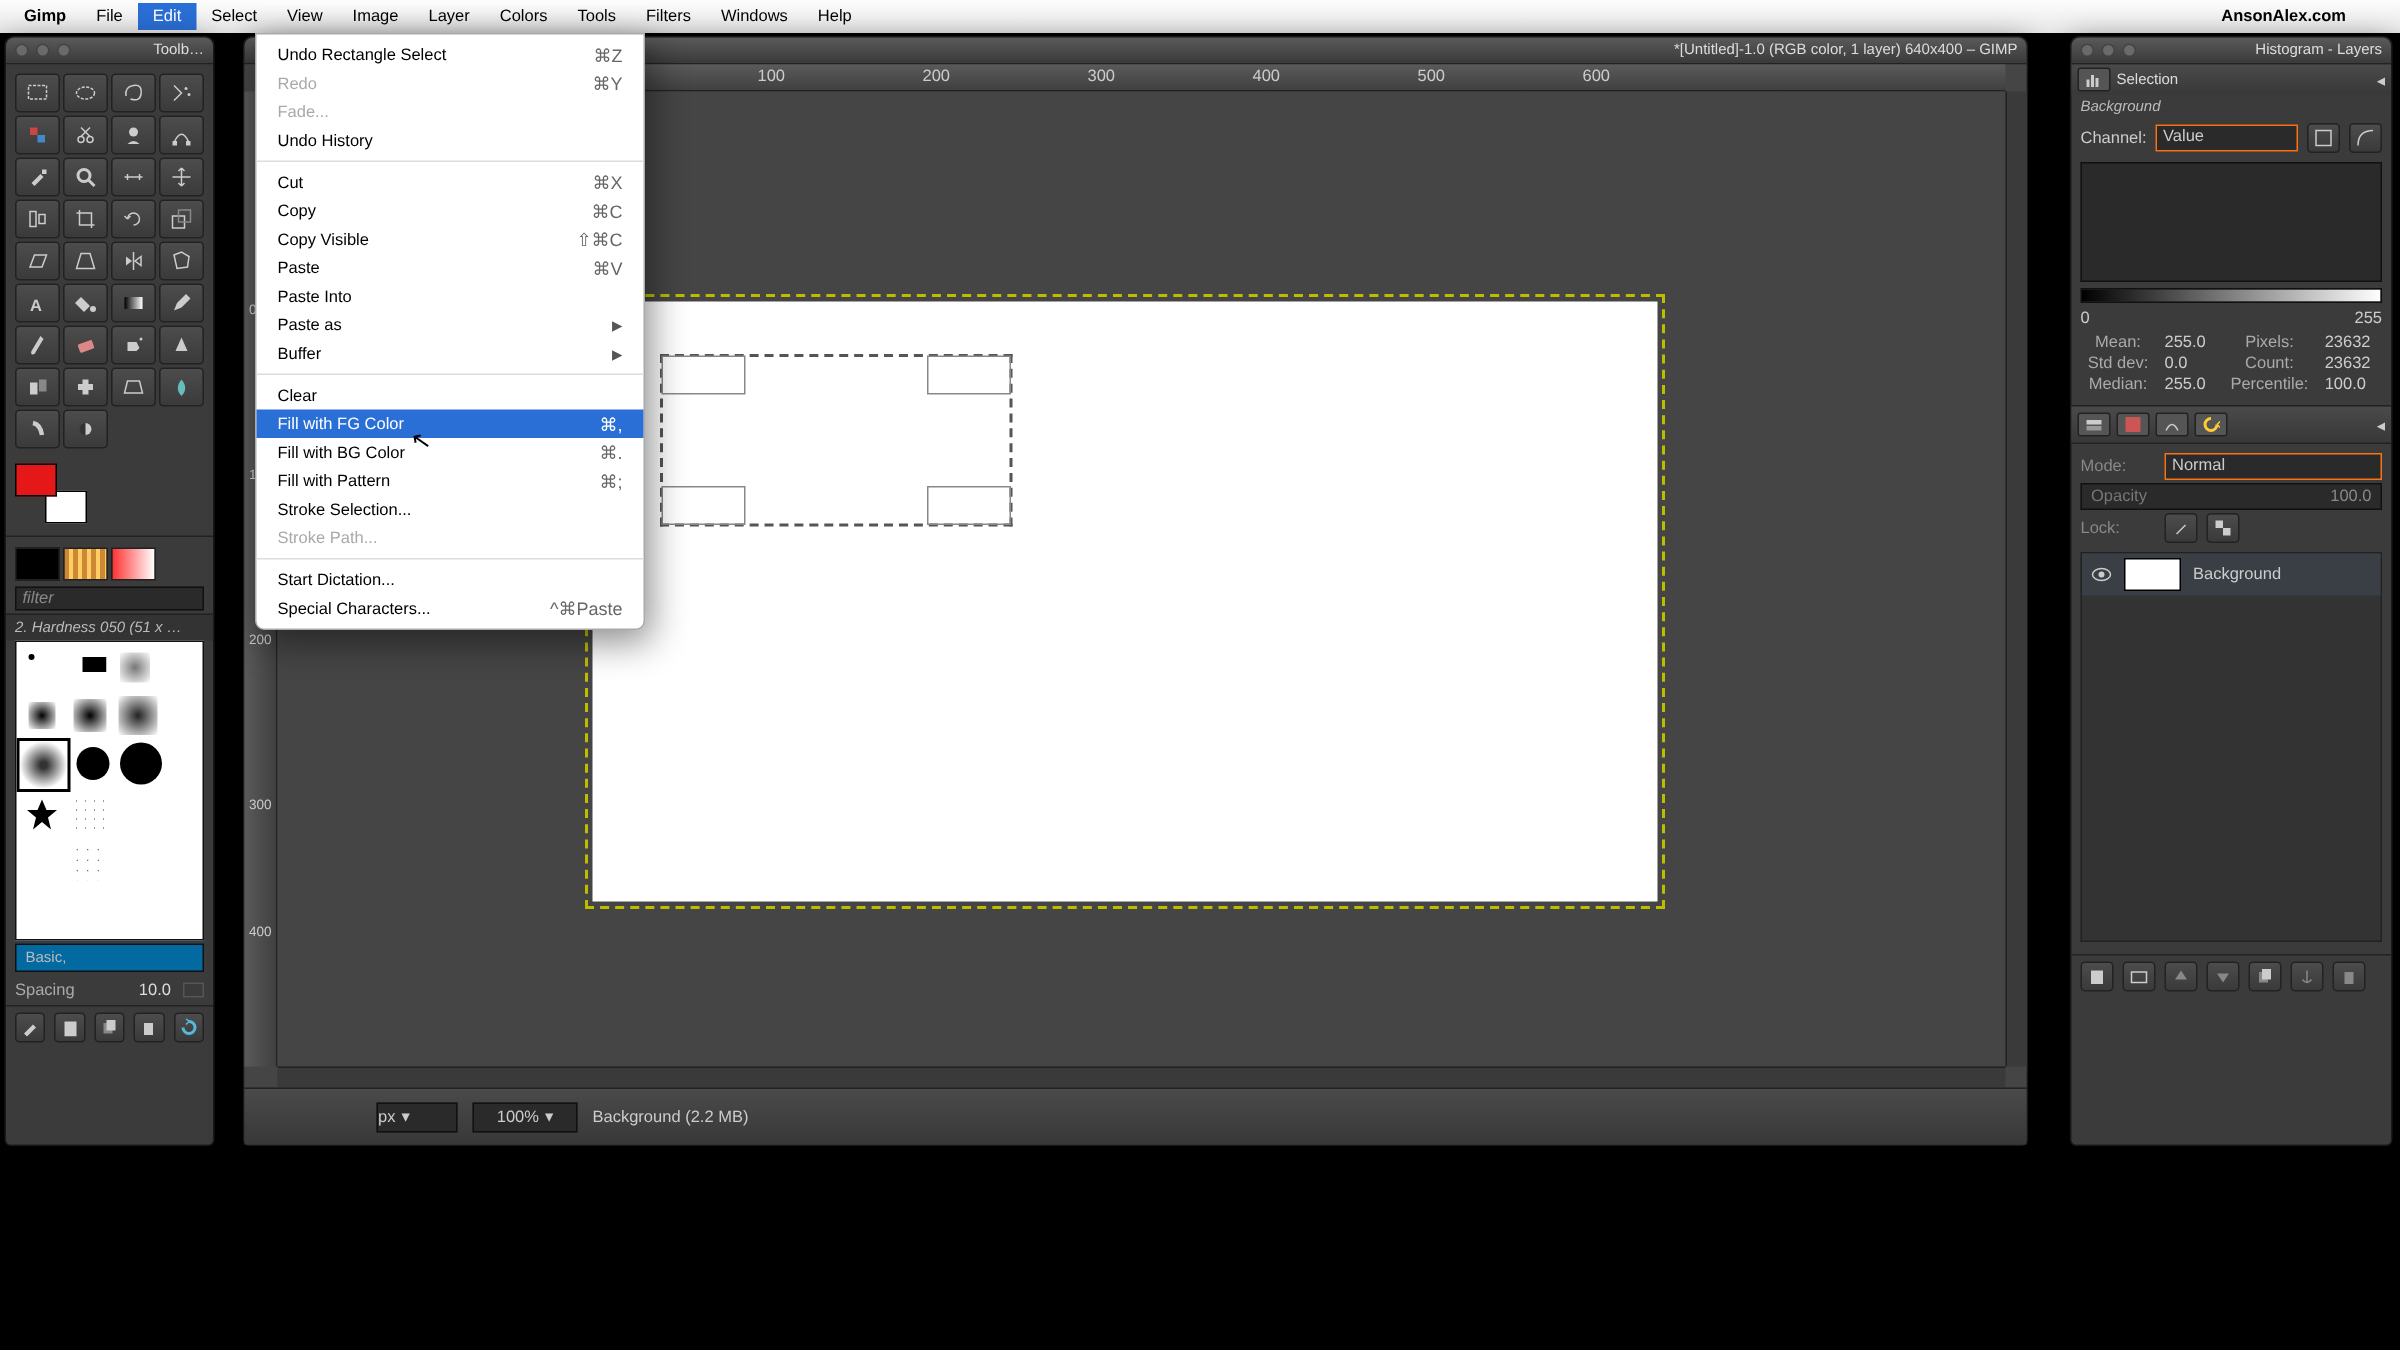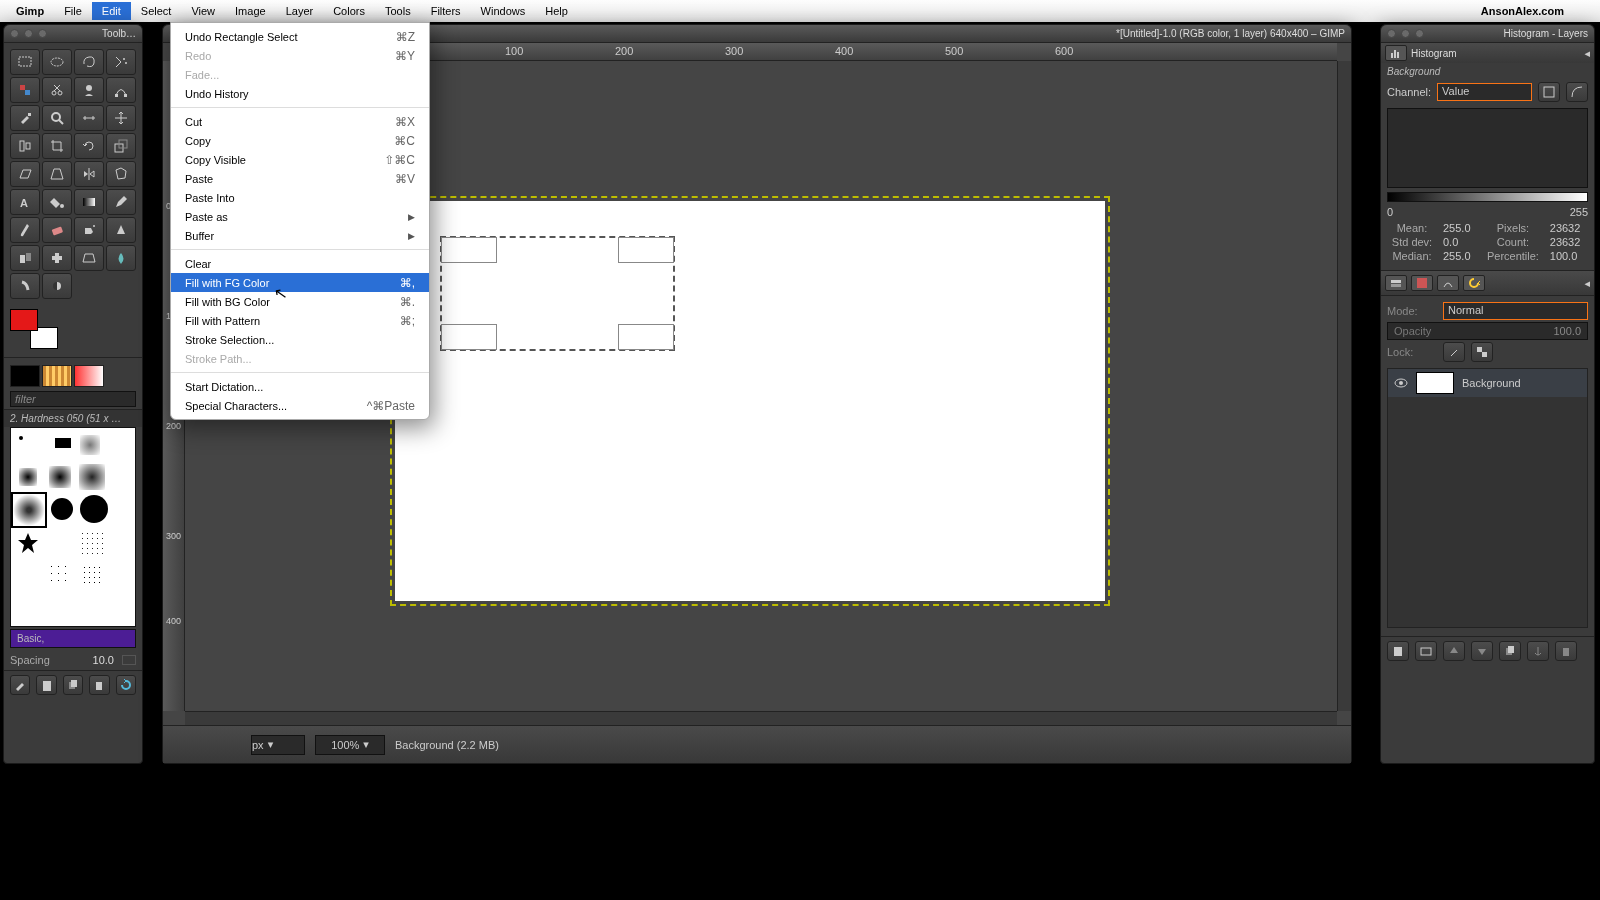--- a/index.html
+++ b/index.html
@@ -396,21 +396,21 @@
     <div class="brcell" style="left:34px;top:132px;width:30px;height:30px">
         <div style="width:24px;height:24px;background:radial-gradient(#000 8%, transparent 9%) 0 0/7px 7px"></div>
       </div>
     <div class="brcell" style="left:66px;top:132px;width:30px;height:30px">
         <div style="width:24px;height:24px;background:radial-gradient(#000 4%, transparent 5%) 2px 2px/5px 5px"></div>
       </div>
     <div class="brcell" style="left:2px;top:164px;width:96px;height:30px">
         <div style="width:90px;height:24px;background:radial-gradient(#000 3%, transparent 4%) 0 0/4px 4px"></div>
       </div>
   </div>
-  <div class="brlabel" style="font-style:normal;background:#4c1d95;border:1px solid #111;margin:2px 6px;">Basic,</div>
+  <div class="brlabel" style="font-style:normal;background:#0369a1;border:1px solid #111;margin:2px 6px;">Basic,</div>
   <div class="spin">
     <span class="lab">Spacing</span>
     <span class="val">10.0</span>
     <span class="knob"></span>
   </div>
   <div class="botrow">
     <div class="smallbtn">
         <svg width="12" height="12">
           <path d="M2 10 L8 4 L10 6 L4 12 Z" fill="#ccc"></path>
         </svg>
@@ -503,21 +503,21 @@
     <span class="ttl">Histogram - Layers</span>
   </div>
   <div class="tabs">
     <div class="tab">
         <svg viewBox="0 0 12 12">
           <rect x="1" y="6" width="2" height="5" fill="#ccc"></rect>
           <rect x="4" y="3" width="2" height="8" fill="#ccc"></rect>
           <rect x="7" y="5" width="2" height="6" fill="#ccc"></rect>
         </svg>
       </div>
-    <span class="tablbl">Histogram</span>
+    <span class="tablbl">Selection</span>
     <span style="margin-left:auto">◂</span>
   </div>
   <div class="histlabel">Background</div>
   <div class="chrow">
     <span>Channel:</span>
     <div class="modebox"><span>Value</span></div>
     <div class="smallbtn">
         <svg width="12" height="12">
           <rect x="1" y="1" width="10" height="10" fill="none" stroke="#ccc"></rect>
         </svg>

